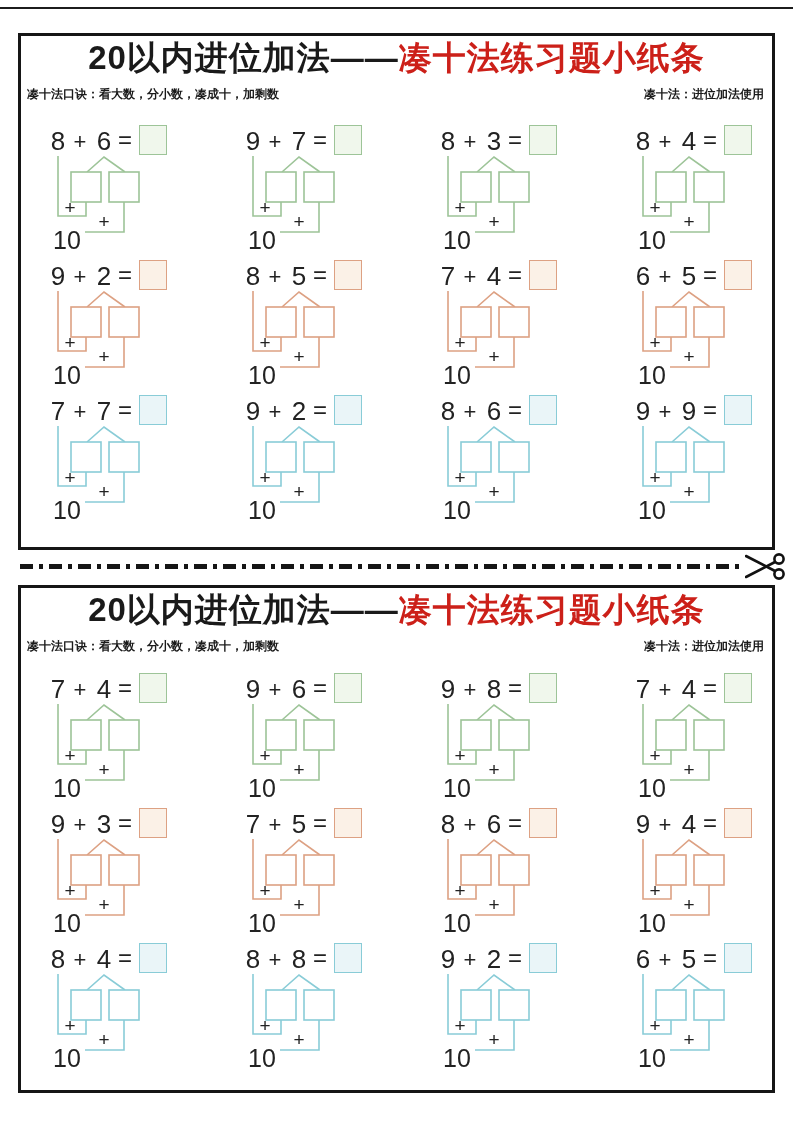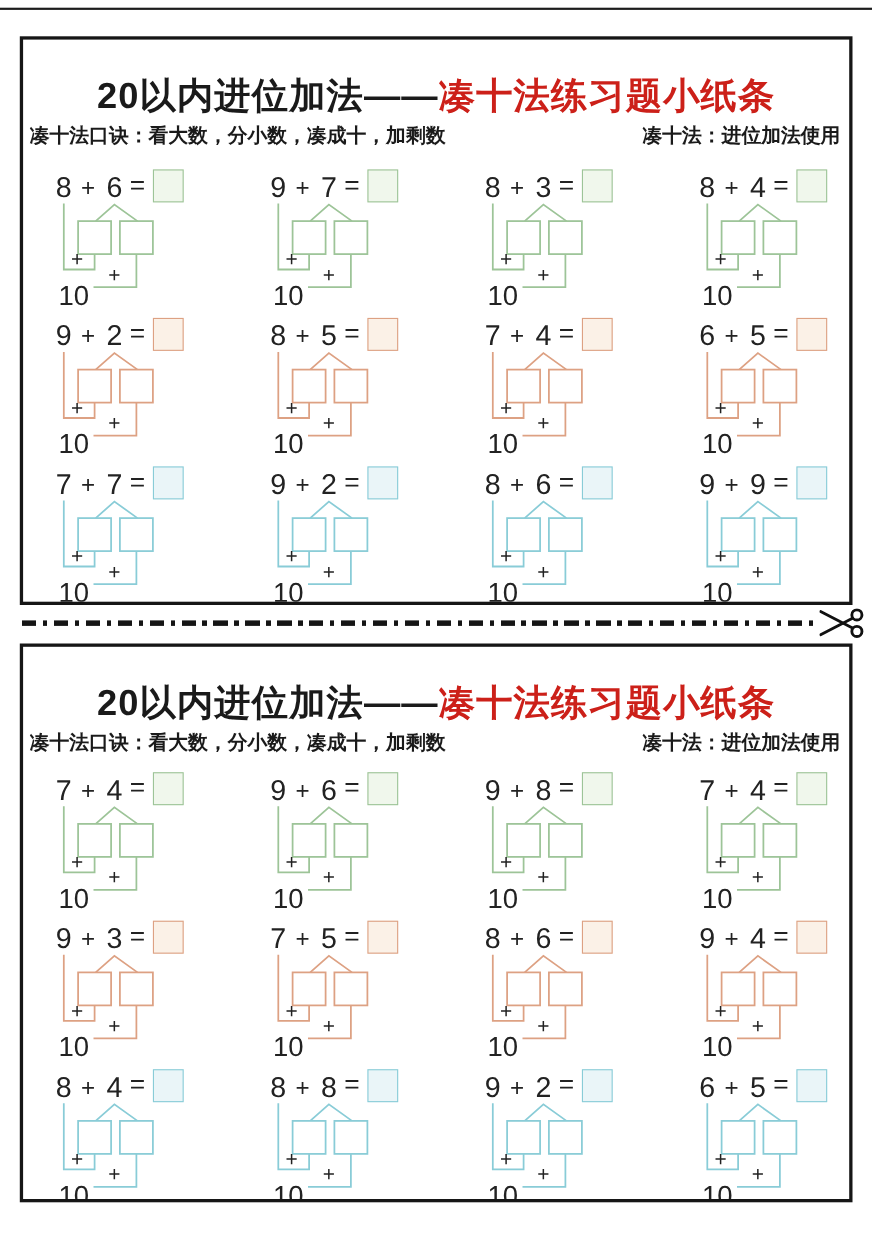--- a/index.html
+++ b/index.html
@@ -10,27 +10,27 @@
   .page-topline{position:absolute;top:7px;left:0;width:793px;height:2px;background:#1c1c1c;}
 
   .section{
     position:absolute;left:18px;width:757px;
     border:3px solid #161616;background:#fff;box-sizing:border-box;overflow:hidden;
   }
   .section-1{top:33px;height:517px;}
   .section-2{top:585px;height:508px;}
 
   .sec-title{
-    margin-top:29px;text-align:center;font-size:33px;font-weight:bold;
+    margin-top:0;text-align:center;font-size:33px;font-weight:bold;
     letter-spacing:1px;line-height:44px;white-space:nowrap;
   }
   .title-red{color:var(--title-red,#cc2019);}
   .subtitle{
     display:flex;justify-content:space-between;align-items:flex-end;
-    margin-top:2px;padding:0 8px 0 6px;font-size:18px;line-height:24px;font-weight:bold;
+    margin-top:2px;padding:0 8px 0 6px;font-size:12px;line-height:24px;font-weight:bold;
     font-family:"Liberation Serif","DejaVu Serif",serif;
   }
 
   .grid{display:grid;grid-template-columns:repeat(4,195px);grid-row-gap:2px;padding-left:22px;}
   .section-1 .grid{margin-top:18px;}
   .section-2 .grid{margin-top:14px;}
 
   
   .cell{position:relative;width:195px;height:133px;}
   .row-green{color:var(--green,#9dc498);}

